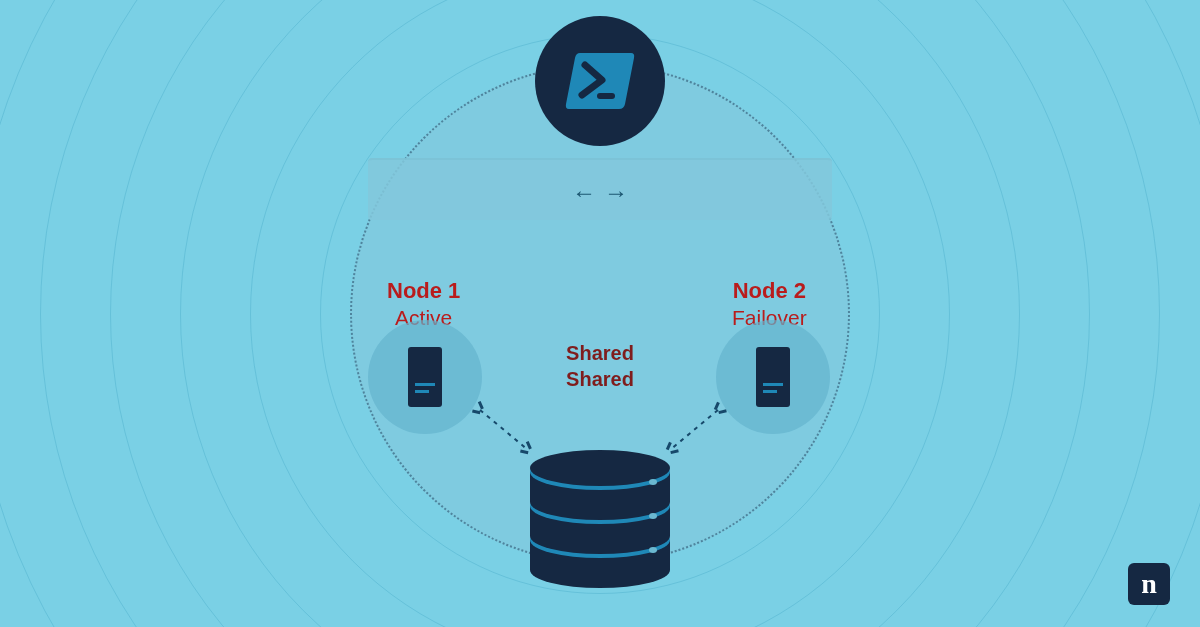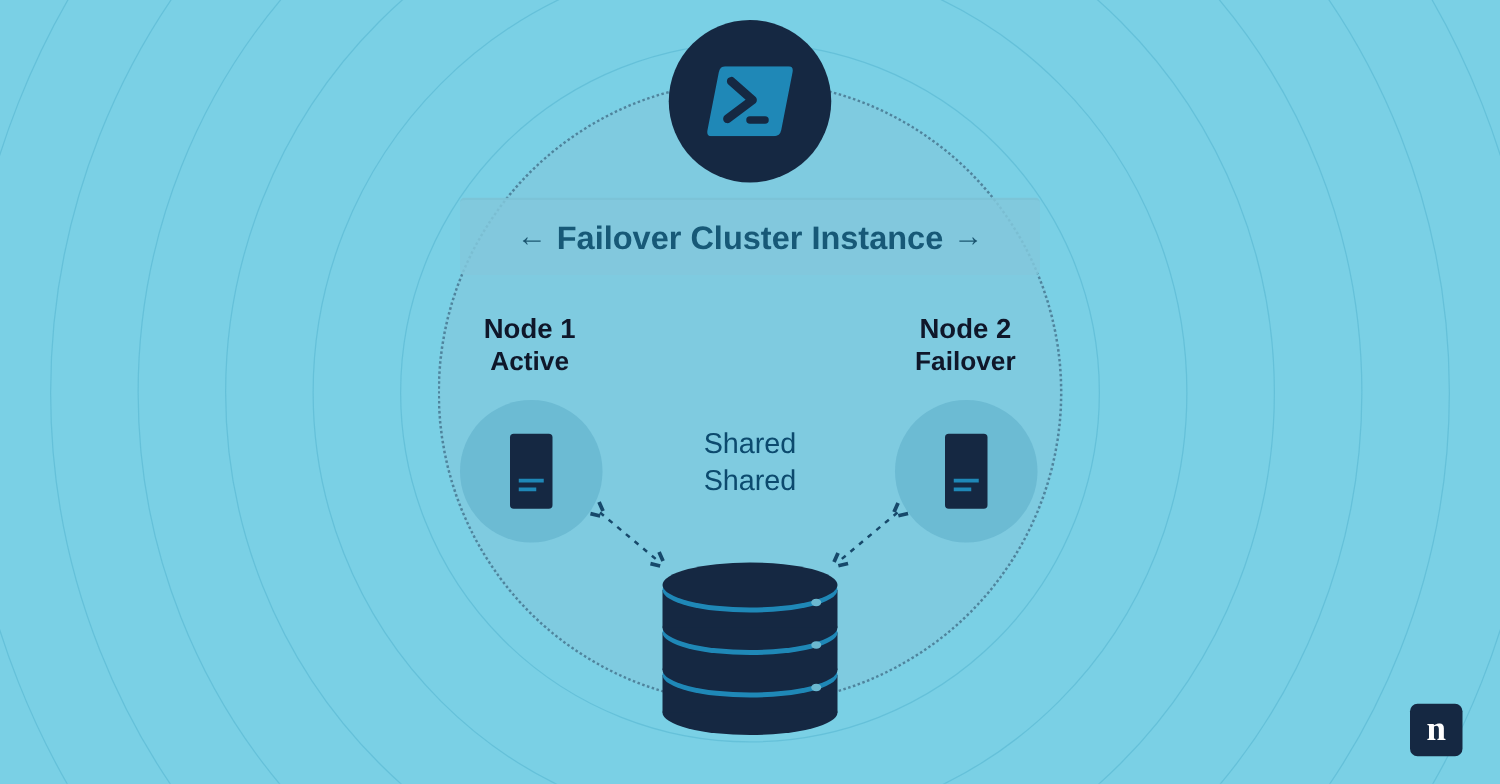--- a/index.html
+++ b/index.html
@@ -69,30 +69,31 @@
   color: #1b5570;
 }
 .title-band .title {
   font-size: 26px;
   font-weight: 700;
   color: #175977;
 }
 .node-label {
   position: absolute;
   text-align: center;
-  color: #0f172a;
+  color: #b91c1c;
+  margin-top: 28px;
 }
 .node-label .name {
   font-weight: 700;
   font-size: 22px;
   margin-bottom: 2px;
 }
 .node-label .state {
   font-size: 21px;
-  font-weight: 700;
+  font-weight: 400;
 }
 .node1-label { top: 250px; left: 387px; }
 .node2-label { top: 250px; left: 732px; }
 .node-circle {
   position: absolute;
   width: 114px;
   height: 114px;
   border-radius: 50%;
   background: rgba(100, 180, 205, 0.7);
   display: flex;
@@ -125,23 +126,24 @@
   width: 14px;
   height: 3px;
   background: #1f88b7;
 }
 .shared-label {
   position: absolute;
   top: 340px;
   left: 50%;
   transform: translateX(-50%);
   text-align: center;
-  color: #0c4a6e;
-  font-size: 23px;
+  color: #7f1d1d;
+  font-size: 20px;
   line-height: 1.3;
+  font-weight: bold;
 }
 .storage-stack {
   position: absolute;
   top: 438px;
   left: 50%;
   transform: translateX(-50%);
 }
 .dashed-arrow {
   position: absolute;
   stroke: #17496b;
@@ -184,21 +186,20 @@
 <div class="powershell-icon">
   <svg width="70" height="56" viewBox="0 0 70 56">
     <path d="M 10 0 L 66 0 Q 70 0 69 5 L 60 51 Q 59 56 54 56 L 4 56 Q 0 56 1 51 L 10 5 Q 11 0 15 0 Z" fill="#1f88b7"></path>
     <path d="M 20 12 L 37 27 L 17 42" stroke="#152842" stroke-width="7" fill="none" stroke-linecap="round" stroke-linejoin="round"></path>
     <rect x="32" y="40" width="18" height="6" rx="3" fill="#152842"></rect>
   </svg>
 </div>
 
 <div class="title-band">
   <span class="arrow">←</span>
-  <span class="title">Failover Cluster Instance</span>
   <span class="arrow">→</span>
 </div>
 
 <div class="node-label node1-label">
   <div class="name">Node 1</div>
   <div class="state">Active</div>
 </div>
 
 <div class="node-label node2-label">
   <div class="name">Node 2</div>

